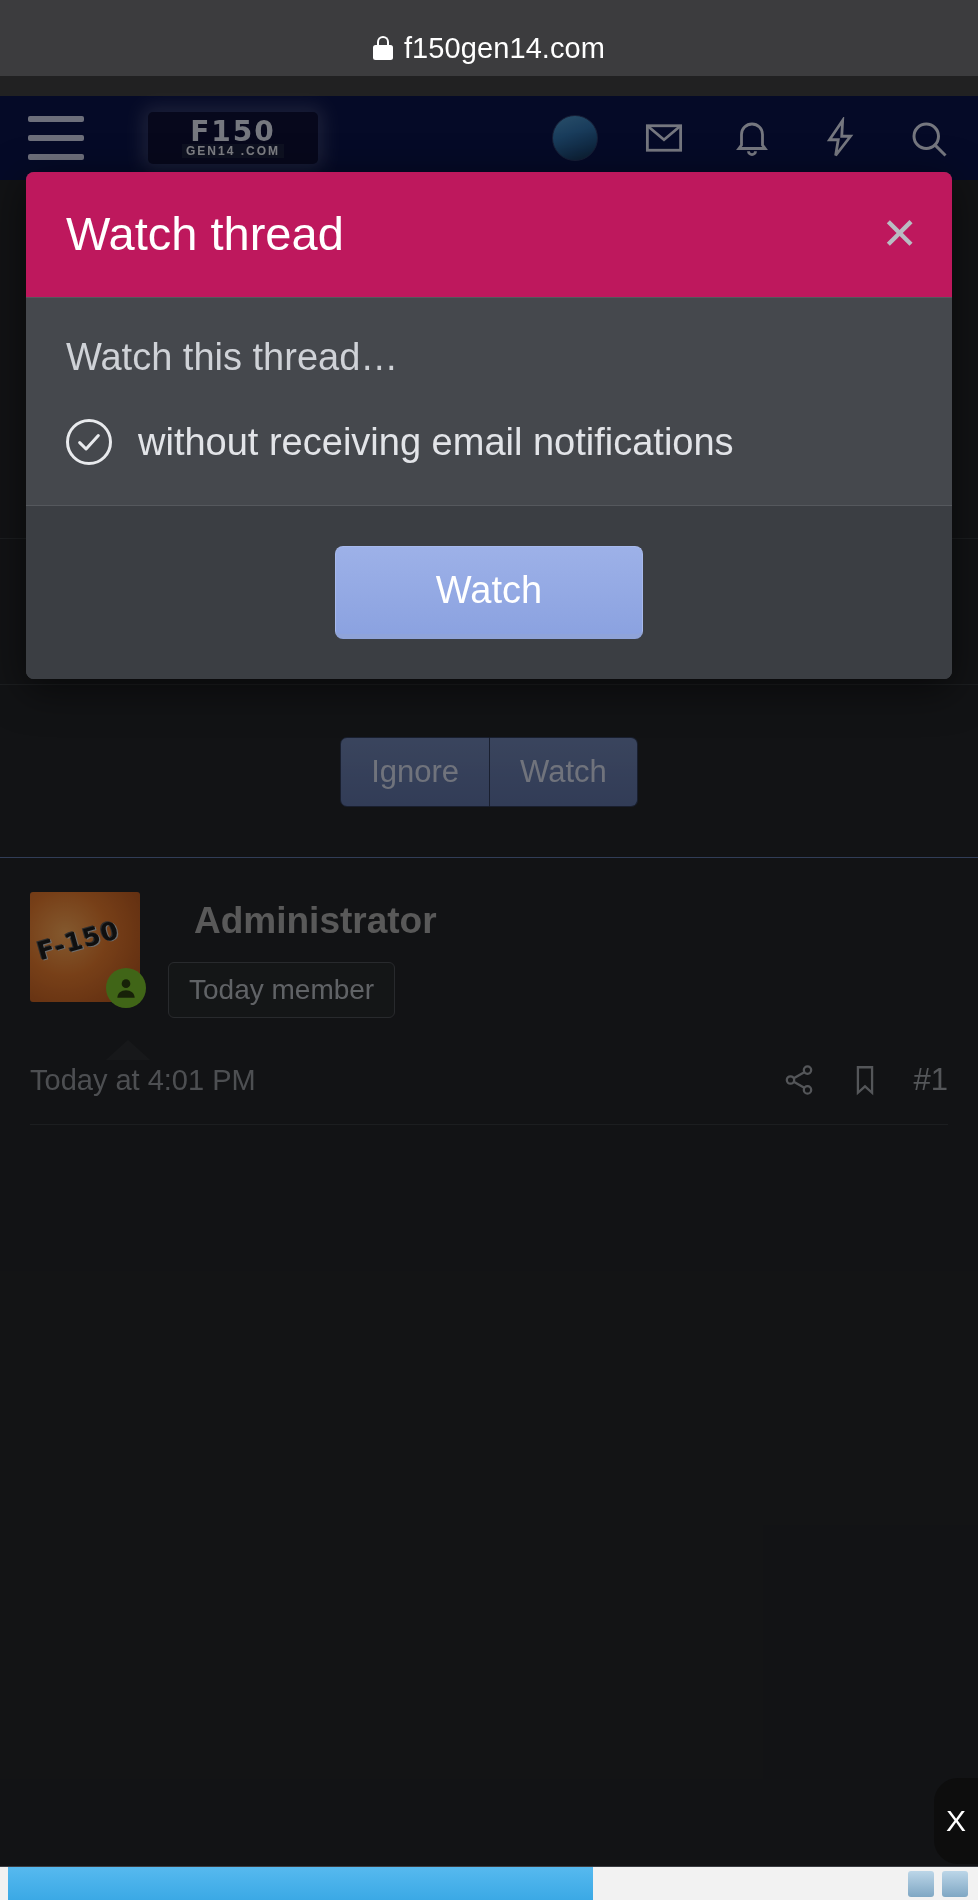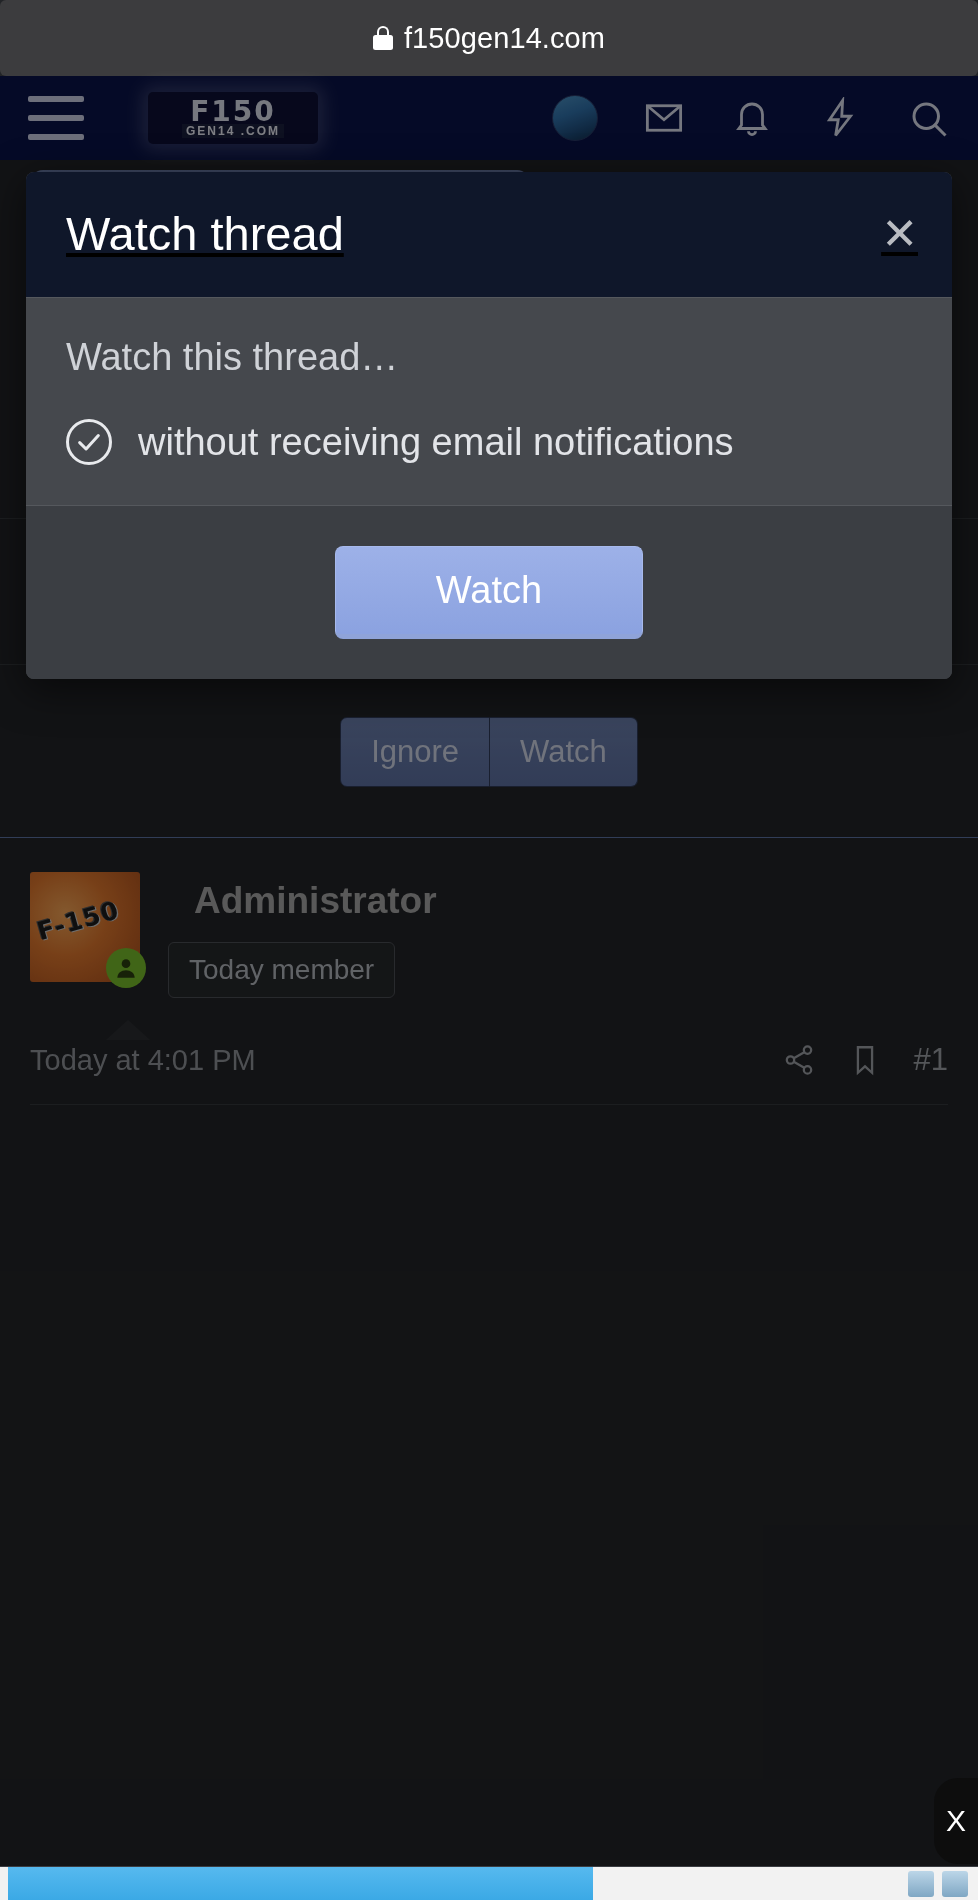--- a/index.html
+++ b/index.html
@@ -6,24 +6,23 @@
   html, body {
     width: 978px; height: 1900px;
     background: #222427;
     font-family: "Liberation Sans", sans-serif;
     overflow: hidden;
   }
   .screen { position: relative; width: 978px; height: 1900px; background: #222427; }
 
   
   .browser-bar {
-    height: 76px; background: #3c3c3e;
+    height: 96px; background: #3c3c3e;
     display: flex; align-items: center; justify-content: center;
     gap: 11px;
-    border-radius: 6px;
   }
   .lock-icon { width: 20px; height: 24px; position: relative; display:block; }
   .lock-icon .shackle {
     position: absolute; left: 4px; top: 0; width: 12px; height: 11px;
     border: 2.6px solid #fff; border-bottom: none;
     border-radius: 6px 6px 0 0;
   }
   .lock-icon .body {
     position: absolute; left: 0; top: 9px; width: 20px; height: 15px;
     background: #fff; border-radius: 2.5px;
@@ -188,25 +187,24 @@
     position: absolute; left: 0; top: 76px; width: 978px; height: 1824px;
     background: rgba(0,0,0,0.45);
   }
   .modal {
     position: absolute; left: 26px; top: 172px; width: 926px;
     background: #45484d; border-radius: 8px;
     box-shadow: 0 10px 40px rgba(0,0,0,.55);
     overflow: hidden;
   }
   .modal-header {
-    background: #0f172a;
+    background: #be185d;
     display: flex; align-items: center; justify-content: space-between;
     padding: 34px 34px 36px 40px;
     border-bottom: 1px solid #55585d;
-    text-decoration: underline;
   }
   .modal-title { color: #fff; font-size: 47px; }
   .modal-close { color: #b9bcc2; font-size: 44px; line-height: 1; }
   .modal-body { padding: 38px 40px 40px 40px; }
   .modal-sub { color: #cfd2d7; font-size: 38px; }
   .opt-row { display: flex; align-items: center; gap: 26px; margin-top: 40px; }
   .radio-circle {
     width: 46px; height: 46px; border-radius: 50%;
     border: 3px solid #cfd2d7; flex: 0 0 46px;
   }

